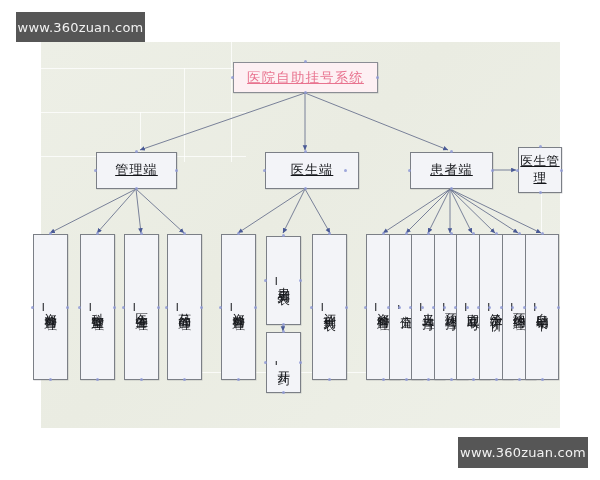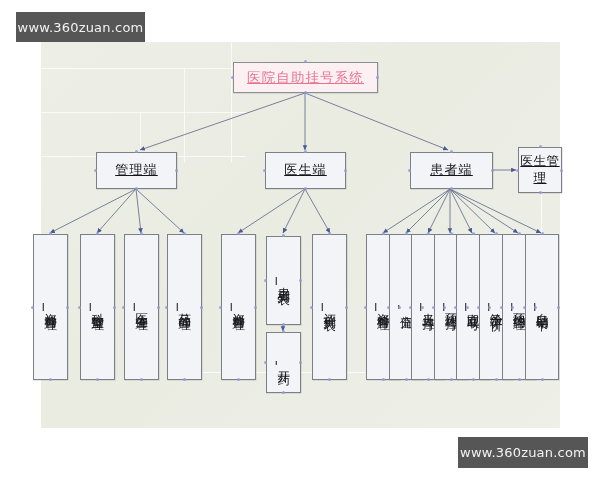--- a/index.html
+++ b/index.html
@@ -184,21 +184,21 @@
   </g>
 </svg>
 
 <div class="node root" style="left:233px; top:62px; width:145px; height:31px;">
   <span class="txt">医院自助挂号系统</span>
 </div>
 
 <div class="node lvl2" style="left:96px; top:152px; width:81px; height:37px;">
   <span class="txt">管理端</span>
 </div>
-<div class="node lvl2" style="left:265px; top:152px; width:81px; height:37px;">
+<div class="node lvl2" style="left:265px; top:152px; width:94px; height:37px;">
   <span class="txt">医生端</span>
 </div>
 <div class="node lvl2" style="left:410px; top:152px; width:83px; height:37px;">
   <span class="txt">患者端</span>
 </div>
 
 <div class="node side" style="left:518px; top:147px; width:44px; height:46px;">
   <span class="txt">医生管理</span>
 </div>
 

